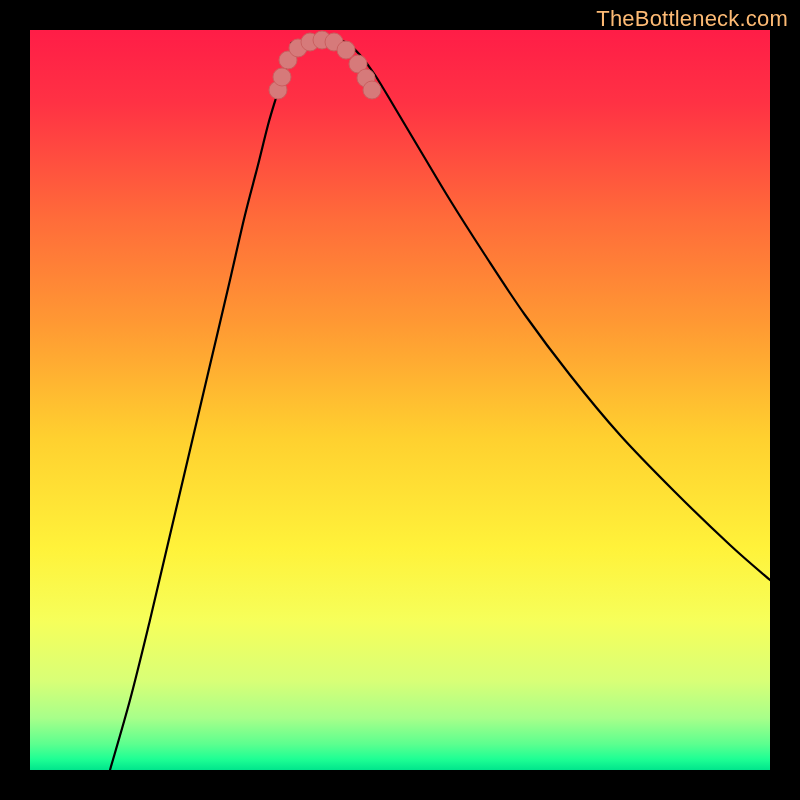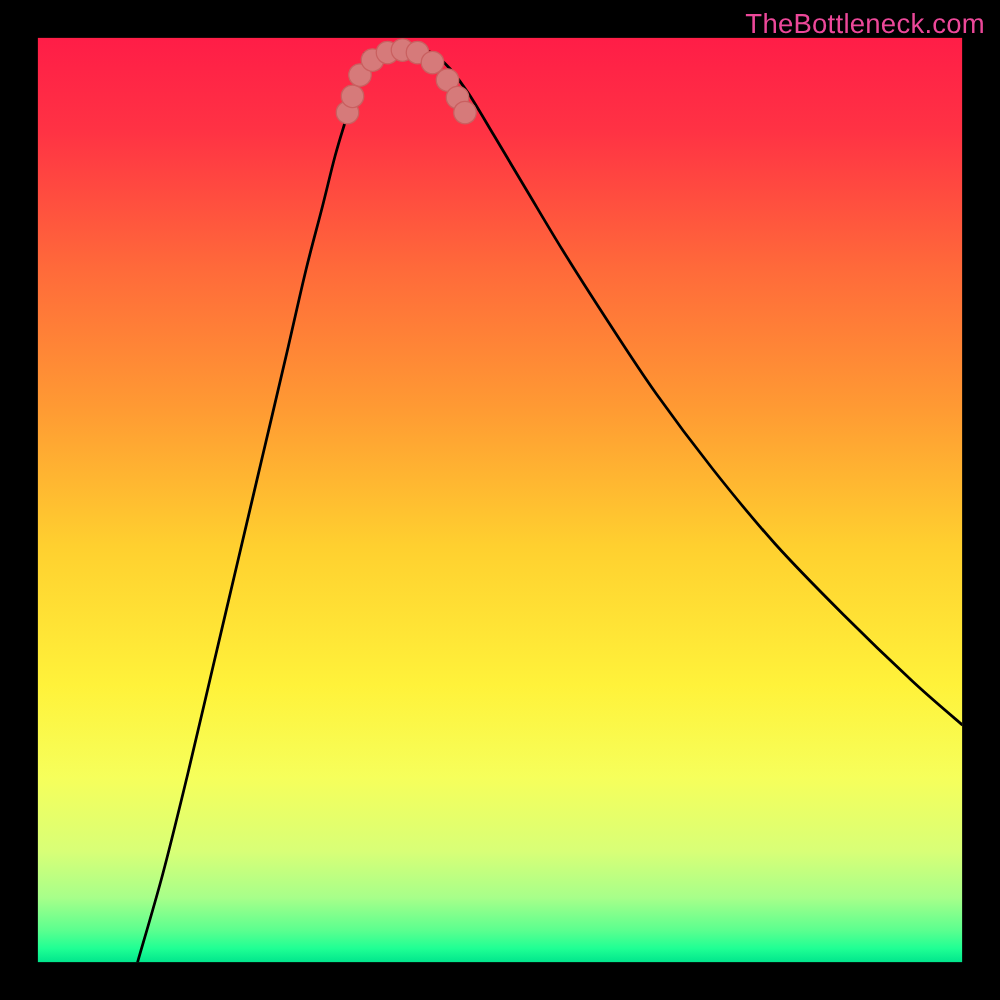--- a/index.html
+++ b/index.html
@@ -38,21 +38,21 @@
     position: absolute;
     left: 0;
     top: 0;
     width: 100%;
     height: 100%;
   }
   .watermark {
     position: absolute;
     top: 6px;
     right: 12px;
-    color: #ec4899;
+    color: #fdba74;
     font-size: 22px;
     font-weight: 500;
     letter-spacing: 0.2px;
     user-select: none;
   }
 </style>
 </head>
 <body>
 
 <div class="frame">

